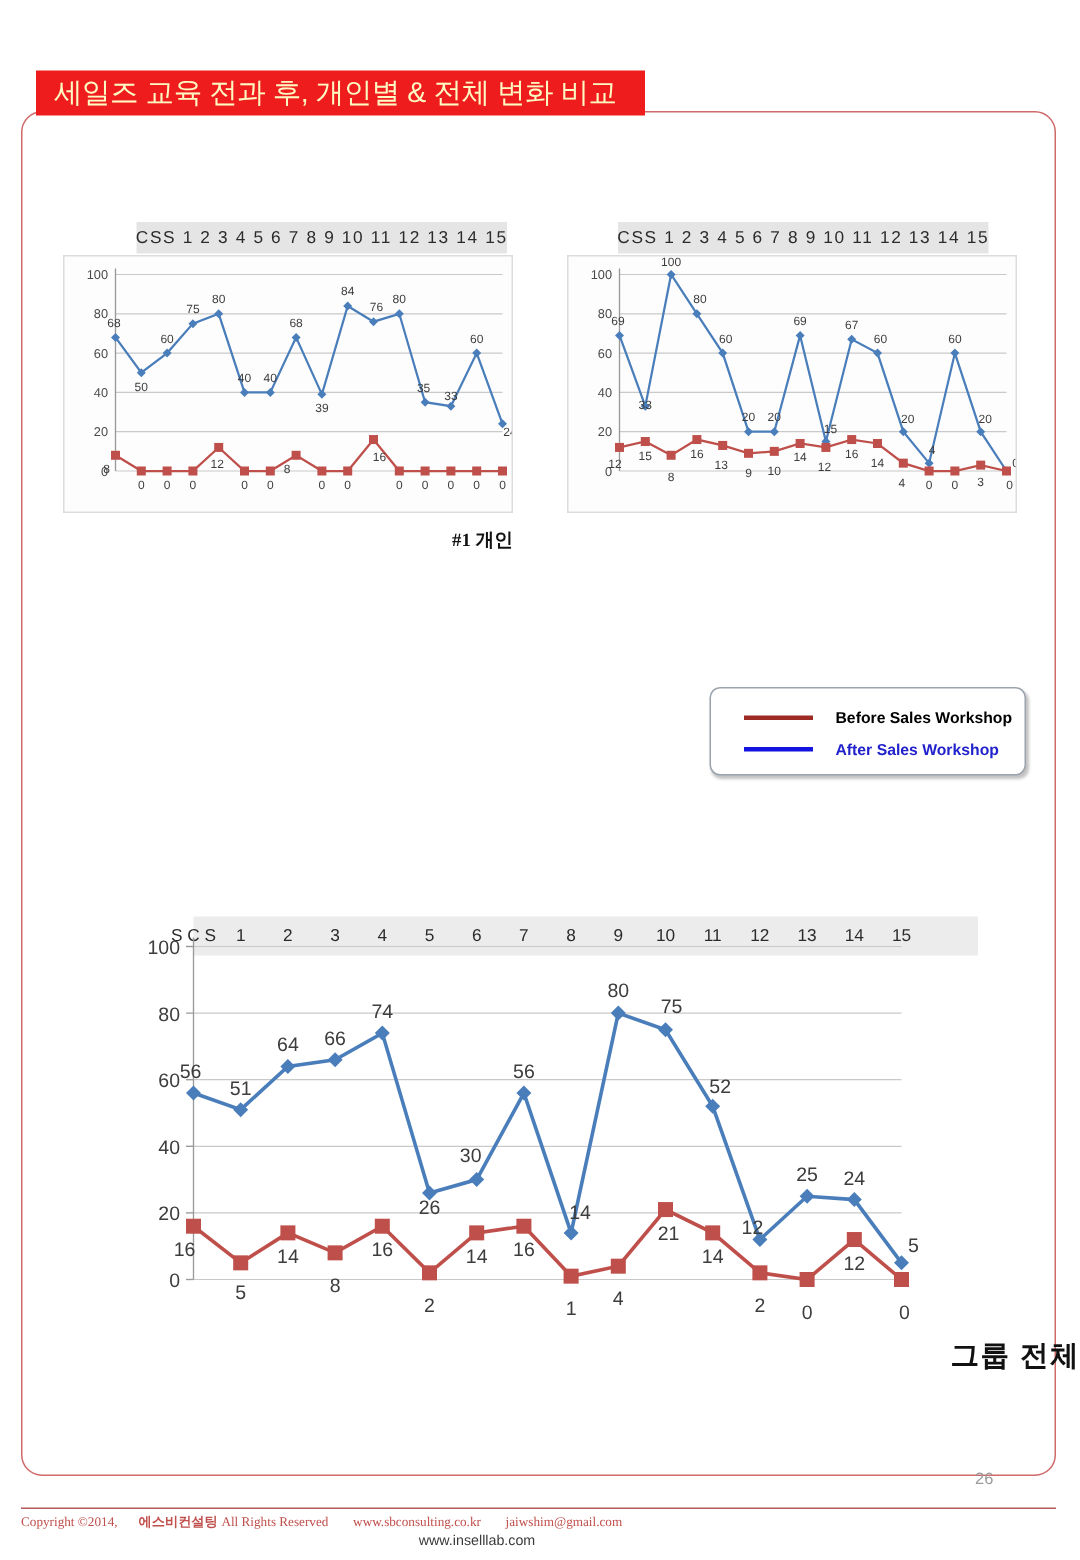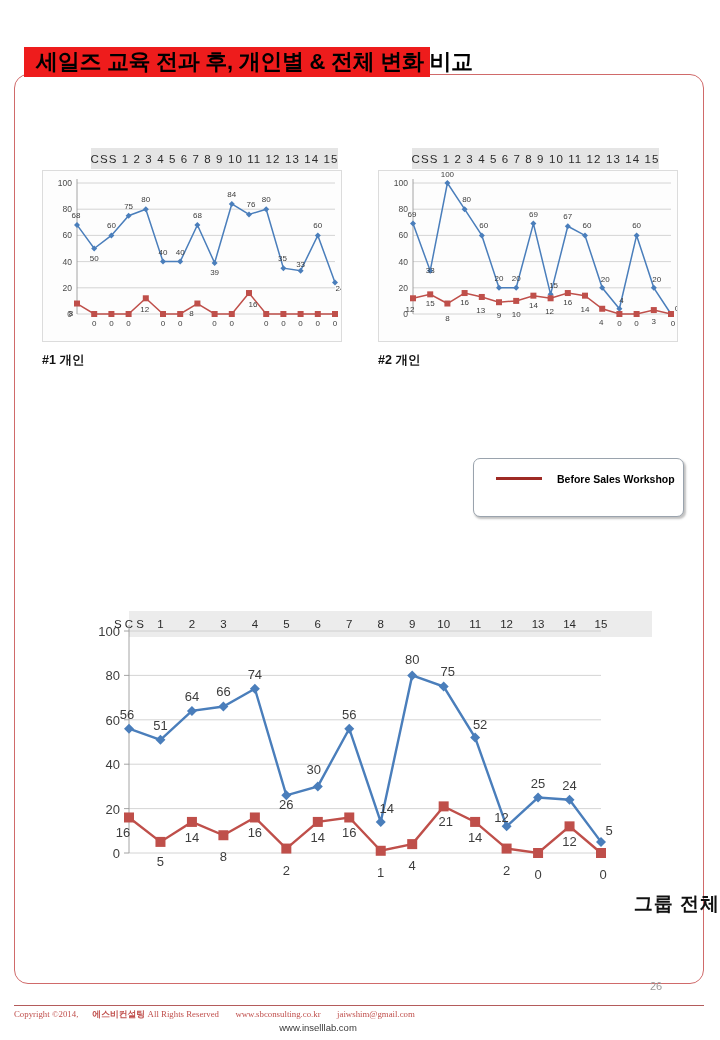--- a/index.html
+++ b/index.html
@@ -13,37 +13,37 @@
     position:absolute;left:14px;top:74px;width:690px;height:910px;
     border:1.5px solid #d06a6a;border-radius:14px;box-sizing:border-box;
   }
   
   .title-bar{
     position:absolute;left:24px;top:47px;width:406px;height:30px;
     background:#ee1c1c;display:flex;align-items:center;padding-left:12px;
     box-sizing:border-box;z-index:5;
   }
   .title-bar .t{
-    color:#000000;font-size:22px;font-weight:bold;letter-spacing:-0.3px;
+    color:#fef9c3;font-size:19px;font-weight:normal;letter-spacing:-0.3px;
     white-space:nowrap;
   }
   
   .mini-chart{position:absolute;}
   .mini-head{
     position:absolute;background:#e5e5e5;height:21px;
     display:flex;align-items:center;justify-content:center;
     font-size:11.5px;color:#2b2b2b;letter-spacing:1.1px;white-space:nowrap;
   }
   .mini-plot{
     position:absolute;background:#fdfdfd;border:1px solid #dcdcdc;
     box-sizing:border-box;
   }
   .mini-cap{
-    position:absolute;width:100%;text-align:left;
-    font-size:12.5px;font-weight:bold;color:#111;
+    position:absolute;width:100%;text-align:right;
+    font-size:12.5px;font-weight:bold;color:#111;font-family:Liberation Serif, serif;
   }
   svg{display:block;}
   .gridline{stroke:#c9c9c9;stroke-width:0.8;}
   .axisline{stroke:#9a9a9a;stroke-width:0.9;}
   .ytick{font-size:8.5px;fill:#4a4a4a;font-family:"Liberation Sans",sans-serif;}
   .dlab{font-size:8px;fill:#3d3d3d;font-family:"Liberation Sans",sans-serif;}
   .dlab-big{font-size:13px;fill:#3d3d3d;font-family:"Liberation Sans",sans-serif;}
   .ytick-big{font-size:13px;fill:#3d3d3d;font-family:"Liberation Sans",sans-serif;}
   
   .legend-box{
@@ -271,27 +271,30 @@
         <text x="170.6" y="143.28" text-anchor="middle" class="dlab">12</text>
         <text x="188.8" y="134.04" text-anchor="middle" class="dlab">16</text>
         <text x="206" y="140.66" text-anchor="middle" class="dlab">14</text>
         <text x="222.2" y="153.76" text-anchor="middle" class="dlab">4</text>
         <text x="240.4" y="155" text-anchor="middle" class="dlab">0</text>
         <text x="257.6" y="155" text-anchor="middle" class="dlab">0</text>
         <text x="274.8" y="153.07" text-anchor="middle" class="dlab">3</text>
         <text x="294" y="155" text-anchor="middle" class="dlab">0</text>
       </svg>
   </div>
-  <div class="mini-cap" style="top:204px;">#2 개인</div>
 </div>
 
 <div class="legend-box">
   <div class="leg-row">
     <span class="leg-swatch" id="leg-sw-0" style="background: rgb(158, 42, 36);"></span>
     <span class="leg-txt" id="leg-tx-0" style="color: rgb(0, 0, 0);">Before Sales Workshop</span>
+  </div>
+  <div class="leg-row">
+    <span class="leg-swatch" id="leg-sw-1" style="background: rgb(20, 20, 224);"></span>
+    <span class="leg-txt" id="leg-tx-1" style="color: rgb(34, 34, 204);">After Sales Workshop</span>
   </div>
 </div>
 
 <div class="main-head" id="main-head">
     <div class="cell" style="left: -22px; width: 44px;">S C S</div>
     <div class="cell" style="left: 9.46667px; width: 44px;">1</div>
     <div class="cell" style="left: 40.9333px; width: 44px;">2</div>
     <div class="cell" style="left: 72.4px; width: 44px;">3</div>
     <div class="cell" style="left: 103.867px; width: 44px;">4</div>
     <div class="cell" style="left: 135.333px; width: 44px;">5</div>

